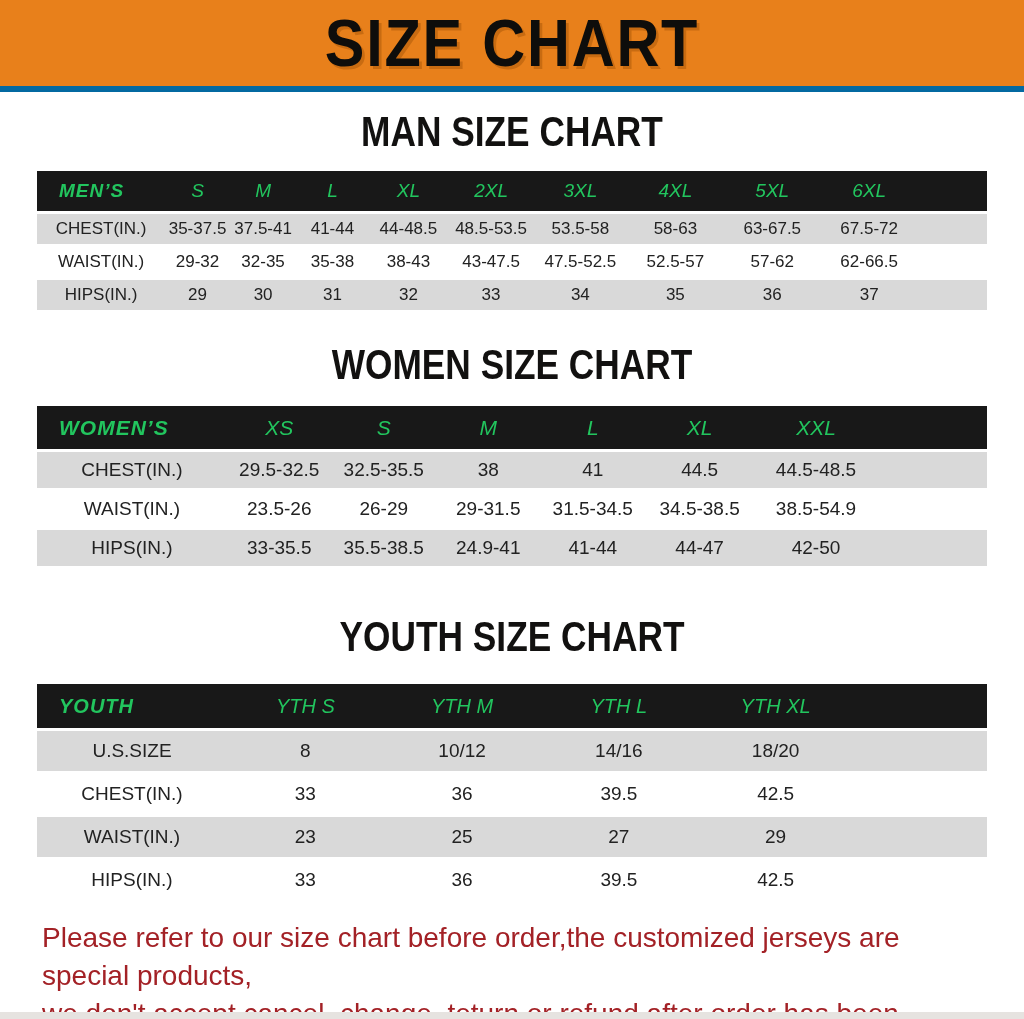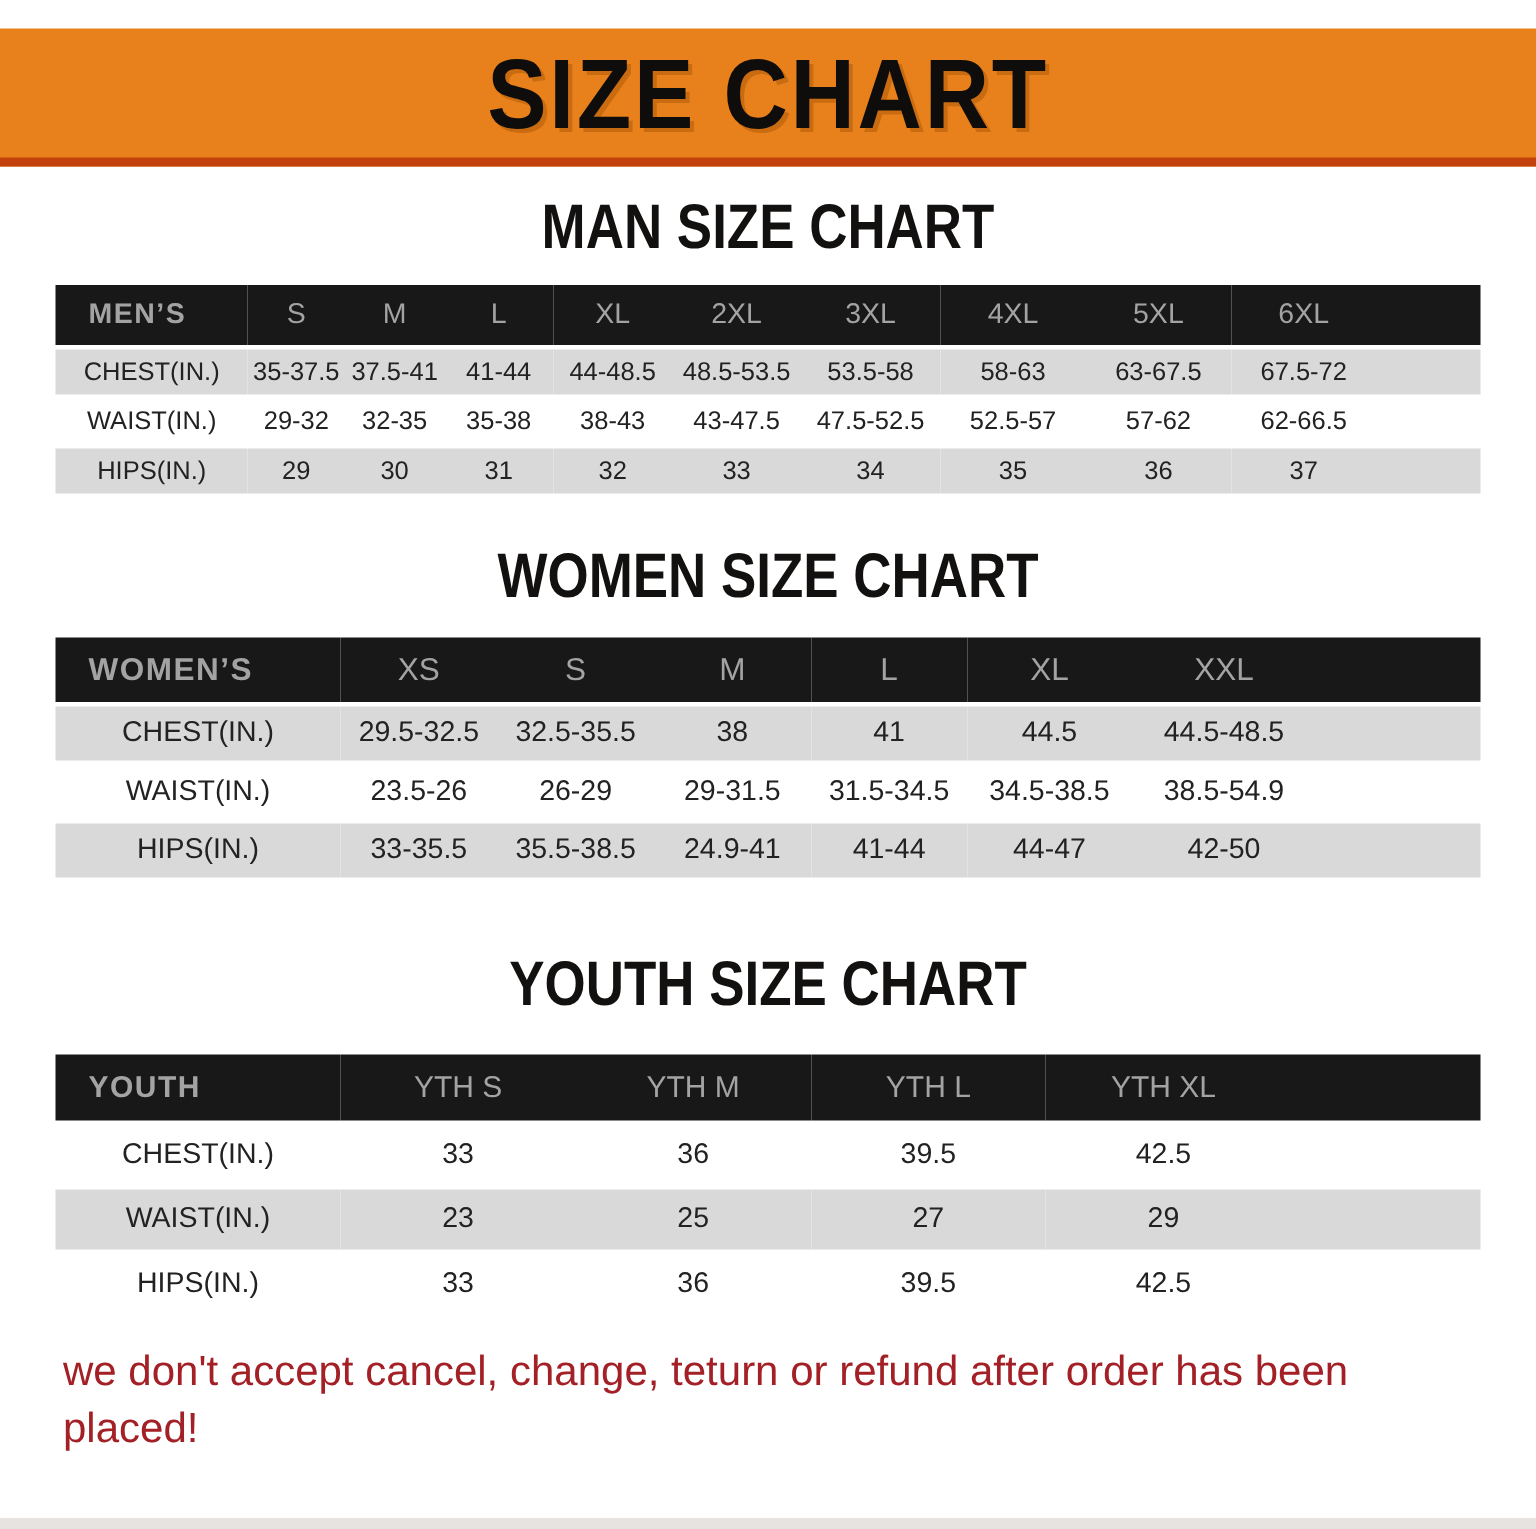--- a/index.html
+++ b/index.html
@@ -7,22 +7,22 @@
     width: 1024px; height: 1019px;
     background: #ffffff;
     font-family: "Liberation Sans", sans-serif;
     overflow: hidden;
     position: relative;
   }
   
   .banner {
     height: 86px;
     background: #e8801b;
-    border-bottom: 6px solid #c2410c;
-    display: flex; align-items: center; justify-content: center; margin-top: 19px;
+    border-bottom: 6px solid #0369a1;
+    display: flex; align-items: center; justify-content: center;
   }
   .banner h1 {
     margin: 0;
     font-size: 66px;
     font-weight: bold;
     color: #0e0d0b;
     letter-spacing: 2px;
     transform: scaleX(0.9);
     text-shadow: 3px 3px 0 rgba(140,70,0,0.35);
     white-space: nowrap;
@@ -46,24 +46,25 @@
   
   table.size-table {
     width: calc(100% - 74px);
     margin: 0 37px;
     border-collapse: separate;
     border-spacing: 0 3px;
     table-layout: fixed;
   }
   table.size-table tr.head-row { background: #181818; }
   table.size-table th {
-    color: #a3a3a3;
+    color: #22c55e;
     font-weight: normal;
     text-align: center;
     padding: 0;
+    font-style: italic;
   }
   table.size-table th.corner {
     text-align: left;
     padding-left: 22px;
     font-weight: bold;
     letter-spacing: 1px;
   }
   table.size-table td {
     text-align: center;
     color: #222222;
@@ -260,20 +261,28 @@
         <tr class="head-row">
           <th class="corner">YOUTH</th>
           <th>YTH S</th>
           <th>YTH M</th>
           <th>YTH L</th>
           <th>YTH XL</th>
           <th class="spacer"></th>
         </tr>
       </thead>
       <tbody>
+        <tr class="r-gray">
+          <td class="rowlbl">U.S.SIZE</td>
+          <td>8</td>
+          <td>10/12</td>
+          <td>14/16</td>
+          <td>18/20</td>
+          <td class="spacer"></td>
+        </tr>
         <tr class="r-white">
           <td class="rowlbl">CHEST(IN.)</td>
           <td>33</td>
           <td>36</td>
           <td>39.5</td>
           <td>42.5</td>
           <td class="spacer"></td>
         </tr>
         <tr class="r-gray">
           <td class="rowlbl">WAIST(IN.)</td>
@@ -289,16 +298,17 @@
           <td>36</td>
           <td>39.5</td>
           <td>42.5</td>
           <td class="spacer"></td>
         </tr>
       </tbody>
     </table>
 </section>
 
 <div class="footer-note">
+  <div>Please refer to our size chart before order,the customized jerseys are special products,</div>
   <div>we don't accept cancel, change, teturn or refund after order has been placed!</div>
 </div>
 
 <div class="bottom-strip"></div>
 
 </body></html>

